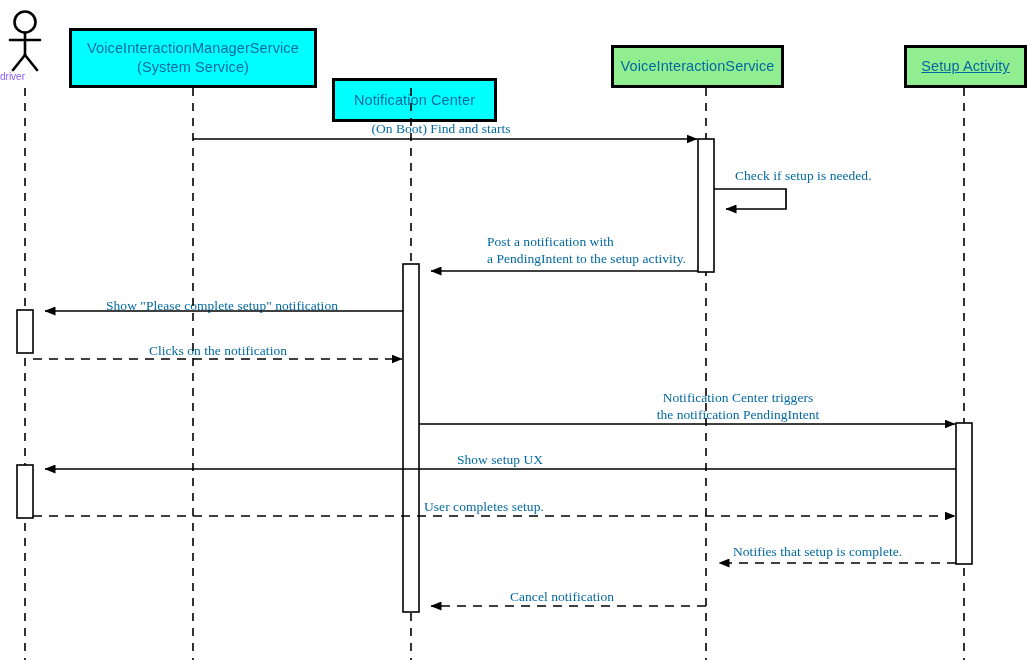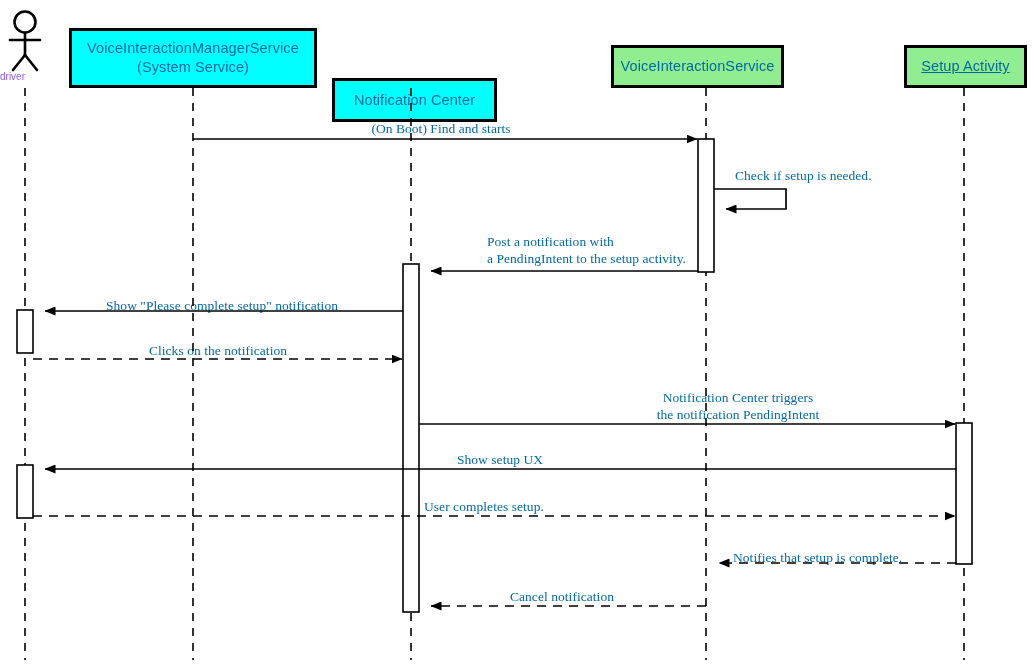--- a/index.html
+++ b/index.html
@@ -80,21 +80,21 @@
 
   <div class="msg-label center" style="left:218px;top:343px;">Clicks on the notification</div>
 
   <div class="msg-label center" style="left:690px;top:390px;text-align:center;margin-left:48px;">Notification Center triggers
 the notification PendingIntent</div>
 
   <div class="msg-label center" style="left:500px;top:452px;">Show setup UX</div>
 
   <div class="msg-label left" style="left:424px;top:499px;">User completes setup.</div>
 
-  <div class="msg-label left" style="left:733px;top:544px;margin-top:6px;">Notifies that setup is complete.</div>
+  <div class="msg-label left" style="left:733px;top:544px;">Notifies that setup is complete.</div>
 
   <div class="msg-label center" style="left:562px;top:589px;text-align:right;">Cancel notification</div>
 
   <svg id="canvas" viewBox="0 0 1035 664">
     <defs>
       <marker id="ah-r" markerWidth="11" markerHeight="9" refX="10.5" refY="4.5" orient="auto" markerUnits="userSpaceOnUse">
         <path d="M0,0 L11,4.5 L0,9 z" fill="#000"></path>
       </marker>
       <marker id="ah-l" markerWidth="11" markerHeight="9" refX="10.5" refY="4.5" orient="auto" markerUnits="userSpaceOnUse">
         <path d="M0,0 L11,4.5 L0,9 z" fill="#000"></path>

